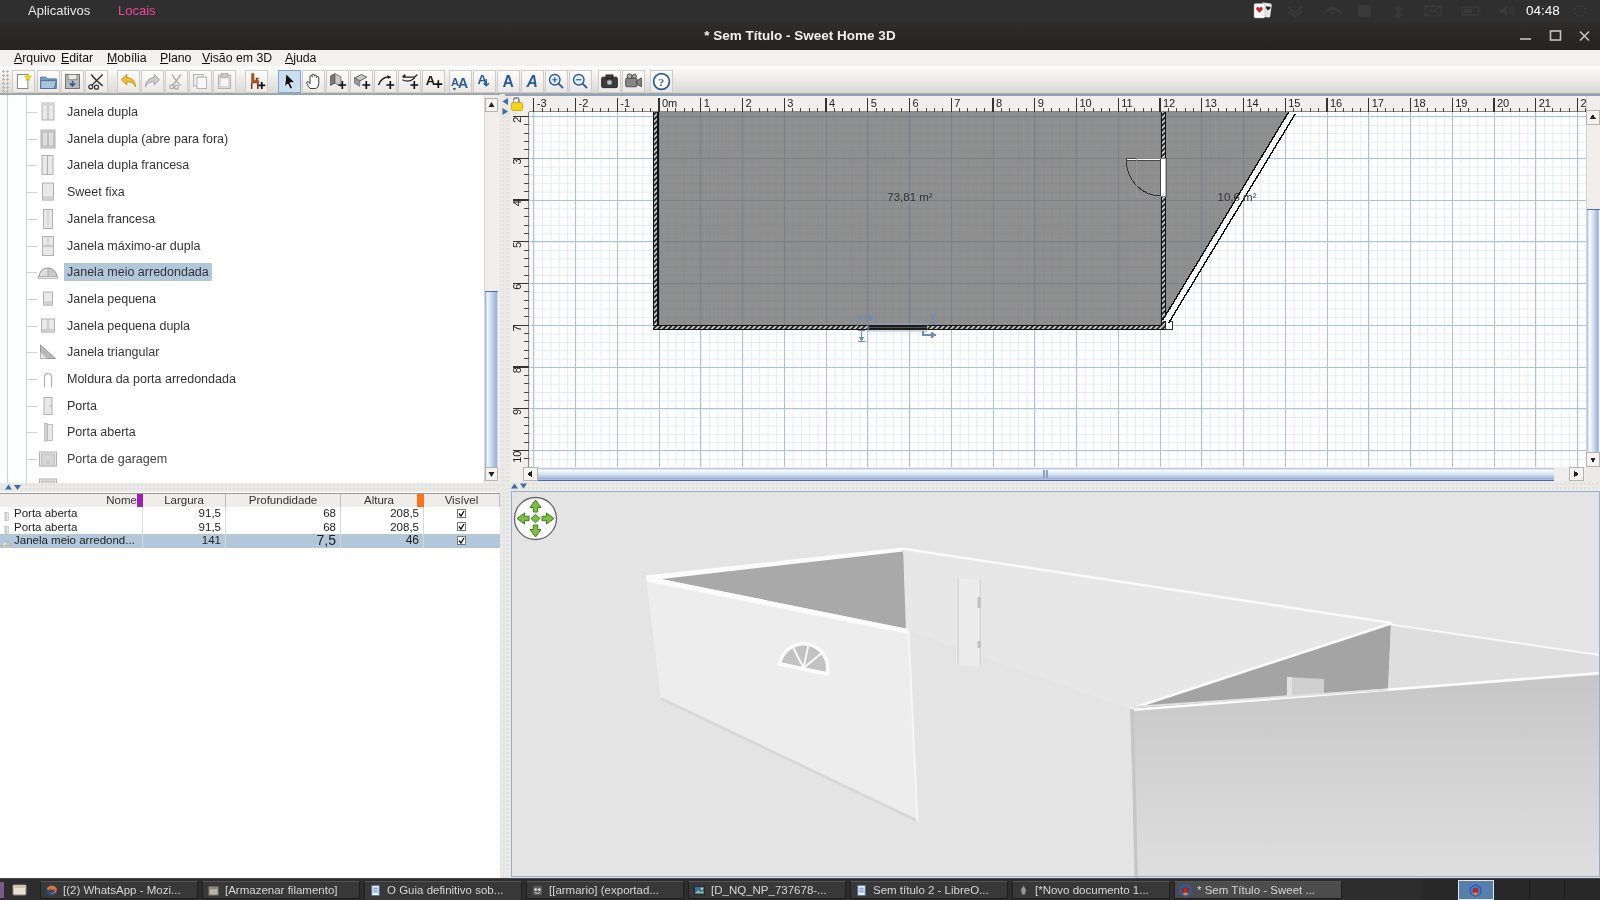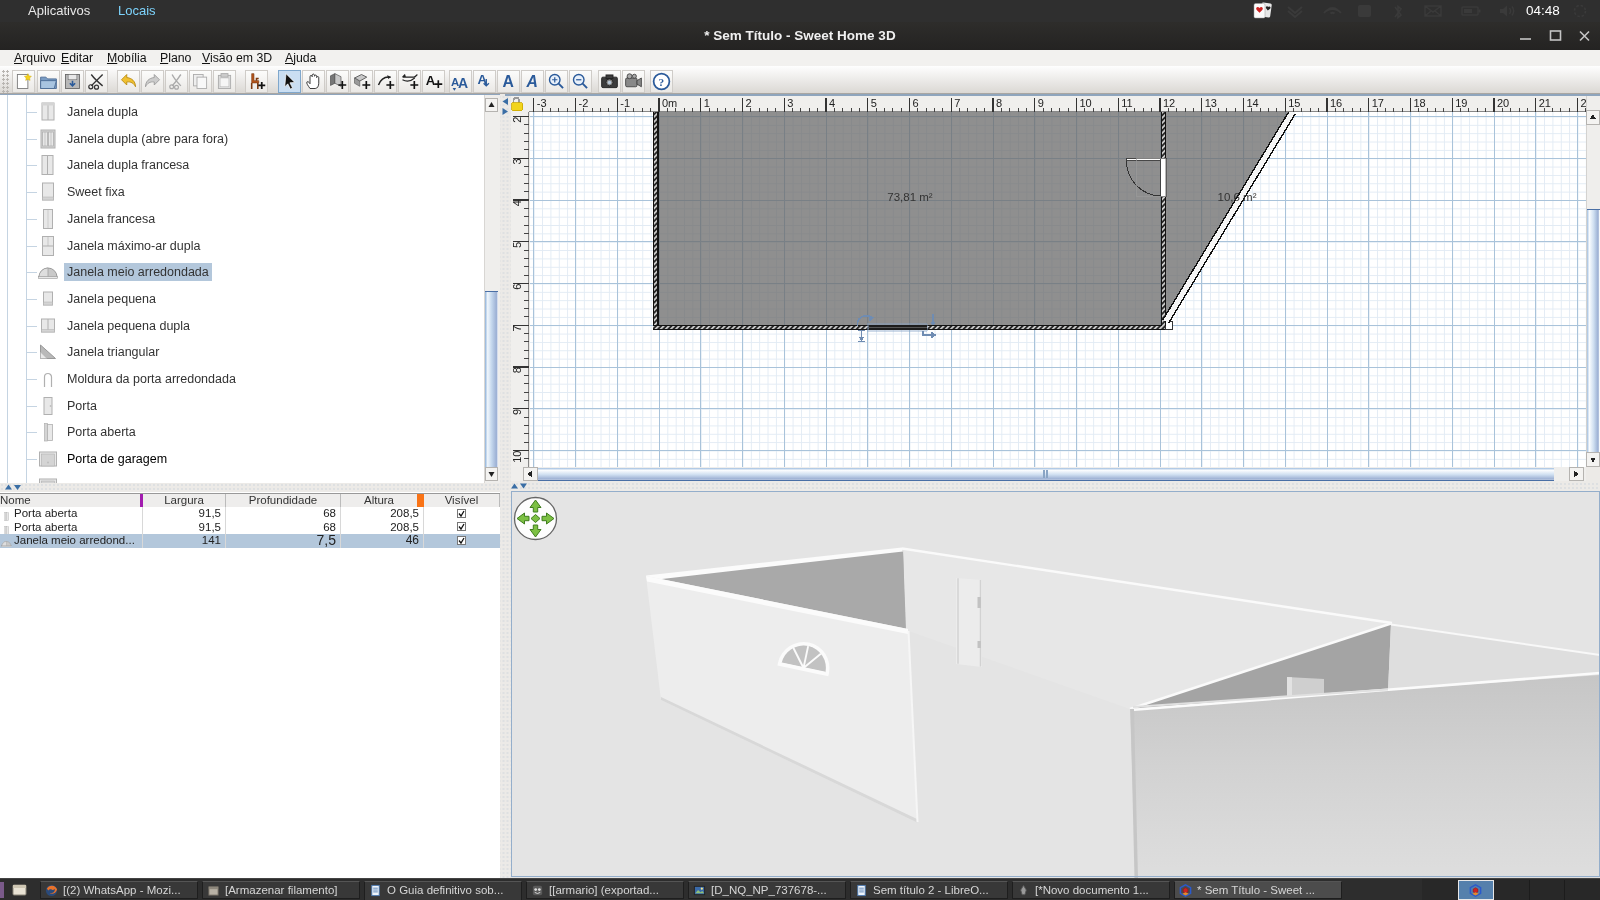--- a/index.html
+++ b/index.html
@@ -1,20 +1,20 @@
 <!DOCTYPE html>
 <html><head><meta charset="utf-8">
 <style>
 html,body{margin:0;padding:0;width:1600px;height:900px;overflow:hidden;background:#e9e7e4;font-family:"Liberation Sans",sans-serif;}
 *{box-sizing:content-box}
 </style></head>
 <body>
 <div style="position:absolute;left:0;top:0;width:1600px;height:22px;background:#2f2f2f">
 <div style="position:absolute;left:28px;top:3px;font-size:13px;color:#e8e8e8">Aplicativos</div>
-<div style="position:absolute;left:118px;top:3px;font-size:13px;color:#7dd3fc">Locais</div>
+<div style="position:absolute;left:118px;top:3px;font-size:13px;color:#ec4899">Locais</div>
 <svg width="22" height="18" viewBox="0 0 22 18" style="position:absolute;left:1252px;top:2px">
 <rect x="9" y="1" width="10" height="14" rx="1.5" fill="#e8e8e8" transform="rotate(8 14 8)"></rect>
 <rect x="2" y="1.5" width="11" height="14.5" rx="1.5" fill="#fcfcfc" stroke="#999" stroke-width="0.5"></rect>
 <path d="M 7.5 6 c -1.8 -2.2 -4.5 0 -2.8 2 l 2.8 2.8 2.8 -2.8 c 1.7 -2 -1 -4.2 -2.8 -2 z" fill="#cc2222"></path>
 <path d="M 16 5 c -1.2 -1.6 -3.2 0 -2 1.5 l 2 2 2 -2 c 1.2 -1.5 -0.8 -3.1 -2 -1.5 z" fill="#222" transform="rotate(8 16 7)"></path>
     </svg>
 <svg width="330" height="18" viewBox="0 0 330 18" style="position:absolute;left:1282px;top:2px">
       <path d="M 6 5 l 7 6 7 -6 M 6 9 l 7 6 7 -6" stroke="#3a3a3a" stroke-width="2" fill="none"></path>
       <path d="M 42 11 a 11 11 0 0 1 17 0 M 45.5 8 a 7 7 0 0 1 10 0 M 48.5 11.5 a 3.2 3.2 0 0 1 4 0 M 50.5 13 l 0 .1" stroke="#3a3a3a" stroke-width="1.8" fill="none"></path>
       <rect x="76" y="3" width="13" height="12" rx="2" fill="#3a3a3a"></rect>
@@ -304,21 +304,21 @@
         <rect x="7.5" y="2.5" width="3" height="17.5" fill="#d4d4d4" stroke="#b0b0b0" stroke-width="0.7"></rect>
         <rect x="10.5" y="3.5" width="5" height="16" fill="#e8e8e8" stroke="#b0b0b0" stroke-width="0.8"></rect>
       </svg></div>
 <div style="position:absolute;left:64px;top:328.4px;height:18px;line-height:18px;padding:0 3px;font-size:12.5px;color:#333;white-space:nowrap">Porta aberta</div>
 <div style="position:absolute;left:27px;top:364.1px;width:10px;height:1px;background:#c5d4e2"></div>
 <div style="position:absolute;left:37px;top:353.1px;width:22px;height:22px"><svg width="22" height="22" viewBox="0 0 22 22">
         <rect x="2.5" y="4" width="17" height="14" fill="#e8e8e8" stroke="#b0b0b0"></rect>
         <rect x="4.5" y="6" width="13" height="12" fill="#d4d4d4" stroke="#b0b0b0" stroke-width="0.6"></rect>
         <circle cx="11" cy="14.5" r="0.9" fill="#bbb"></circle>
       </svg></div>
-<div style="position:absolute;left:64px;top:355.1px;height:18px;line-height:18px;padding:0 3px;font-size:12.5px;color:#000000;white-space:nowrap">Porta de garagem</div>
+<div style="position:absolute;left:64px;top:355.1px;height:18px;line-height:18px;padding:0 3px;font-size:12.5px;color:#404040;white-space:nowrap">Porta de garagem</div>
 <div style="position:absolute;left:37px;top:379.8px;width:22px;height:22px"><svg width="22" height="22" viewBox="0 0 22 22">
         <rect x="2.5" y="4" width="17" height="14" fill="#e8e8e8" stroke="#b0b0b0"></rect>
         <rect x="4.5" y="6" width="13" height="12" fill="#d4d4d4" stroke="#b0b0b0" stroke-width="0.6"></rect>
         <circle cx="11" cy="14.5" r="0.9" fill="#bbb"></circle>
       </svg></div>
 <div style="position:absolute;left:484px;top:0;width:15px;height:389px;background:#efeeec;border-left:1px solid #d8d6d3"></div>
 <div style="position:absolute;left:484.5px;top:3px;width:13px;height:14px;background:#f4f3f1;border:1px solid #b5b3b0;box-sizing:border-box"></div>
 <svg width="13" height="14" style="position:absolute;left:484.5px;top:3px">
       <path d="M 3.5 9 l 3 -5 3 5 z" fill="#222"></path>
     </svg>
@@ -328,21 +328,21 @@
       <path d="M 3.5 5 l 3 5 3 -5 z" fill="#222"></path>
     </svg>
 </div>
 <div style="position:absolute;left:0;top:483px;width:500px;height:395px;background:#fff">
 <div style="position:absolute;left:0;top:0;width:500px;height:9px;background:#eceae7;background-image:radial-gradient(circle at 1px 1px,#bcc8d5 0.6px,transparent 0.75px);background-size:4px 4px;background-position:1px 1px"></div>
 <svg width="20" height="9" style="position:absolute;left:3px;top:0">
       <path d="M 2 6.5 l 3.5 -5 3.5 5 z" fill="#3a6ea5"></path>
       <path d="M 11 2 l 3.5 5 3.5 -5 z" fill="#3a6ea5"></path>
     </svg>
 <div style="position:absolute;left:0;top:9.5px;width:500px;height:14px;background:#eeedec;border-top:1px solid #999;border-bottom:1px solid #999"></div>
-<div style="position:absolute;left:0px;top:10.5px;width:143px;height:13px;line-height:13px;text-align:left;font-size:11.5px;color:#333;border-right:3px solid #a21caf;box-sizing:border-box">Nome</div>
+<div style="position:absolute;left:0px;top:10.5px;width:143px;height:13px;line-height:13px;text-align:right;font-size:11.5px;color:#333;border-right:6px solid #a21caf;box-sizing:border-box">Nome</div>
 <div style="position:absolute;left:143px;top:10.5px;width:83px;height:13px;line-height:13px;text-align:center;font-size:11.5px;color:#333;border-right:1px solid #bbb;box-sizing:border-box">Largura</div>
 <div style="position:absolute;left:226px;top:10.5px;width:115px;height:13px;line-height:13px;text-align:center;font-size:11.5px;color:#333;border-right:1px solid #bbb;box-sizing:border-box">Profundidade</div>
 <div style="position:absolute;left:341px;top:10.5px;width:83px;height:29px;line-height:13px;text-align:center;font-size:11.5px;color:#333;border-right:7px solid #f97316;box-sizing:border-box">Altura</div>
 <div style="position:absolute;left:424px;top:10.5px;width:76px;height:13px;line-height:13px;text-align:center;font-size:11.5px;color:#333;border-right:1px solid #bbb;box-sizing:border-box">Visível</div>
 <div style="position:absolute;left:0;top:24.0px;width:500px;height:13.5px;background:#fff"></div>
 <div style="position:absolute;left:1px;top:25.0px;width:11px;height:11px"><svg width="11" height="11" viewBox="0 0 22 22">
         <rect x="7.5" y="2.5" width="3" height="17.5" fill="#d4d4d4" stroke="#b0b0b0" stroke-width="0.7"></rect>
         <rect x="10.5" y="3.5" width="5" height="16" fill="#e8e8e8" stroke="#b0b0b0" stroke-width="0.8"></rect>
       </svg></div>
 <div style="position:absolute;left:14px;top:24.0px;width:125px;height:13.5px;line-height:13.5px;font-size:11.5px;color:#222;white-space:nowrap;overflow:hidden">Porta aberta</div>

